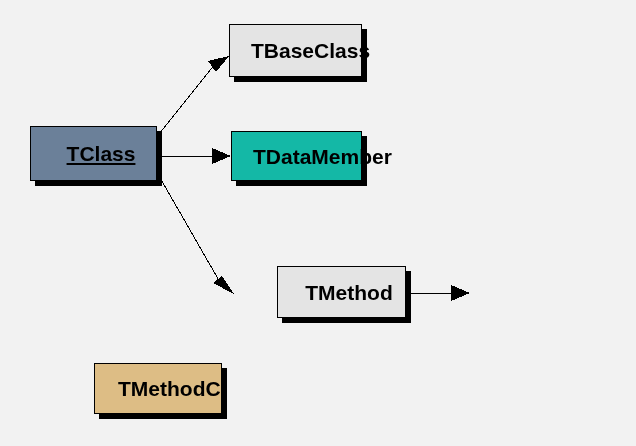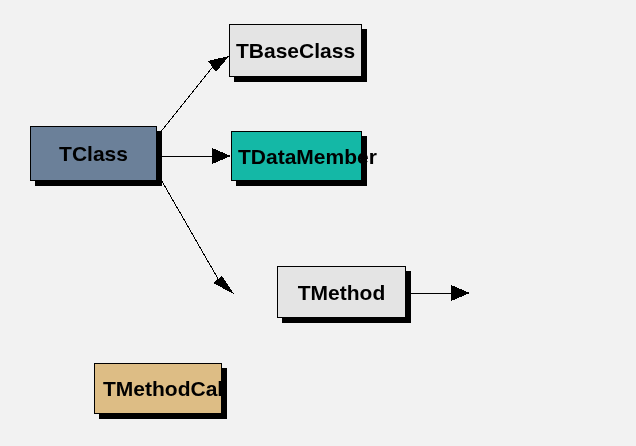--- a/index.html
+++ b/index.html
@@ -33,20 +33,21 @@
     position: absolute;
     z-index: 2;
     box-sizing: border-box;
     border: 1px solid #000000;
     
     box-shadow: 5px 5px 0 0 #000000;
     display: flex;
     align-items: center;
     justify-content: center;
     overflow: visible;
+    padding-left: 15px;
   }
   .node-label {
     font-family: "Liberation Sans", sans-serif;
     font-weight: bold;
     font-size: 21px;
     line-height: 1;
     color: #000000;
     white-space: nowrap;
     letter-spacing: 0px;
   }
@@ -63,20 +64,21 @@
     overflow: hidden;
   }
   .node.clipped .node-label {
     padding-left: 8px;
   }
 
   
   #node-tclass {
     left: 30px;  top: 126px;  width: 127px; height: 55px;
     background: #6b8099;
+    text-decoration: underline;
   }
   #node-tbaseclass {
     left: 229px; top: 24px;   width: 133px; height: 53px;
     background: #e4e4e4;
   }
   #node-tdatamember {
     left: 231px; top: 131px;  width: 131px; height: 50px;
     background: #14b8a6;
   }
   #node-tmethod {

